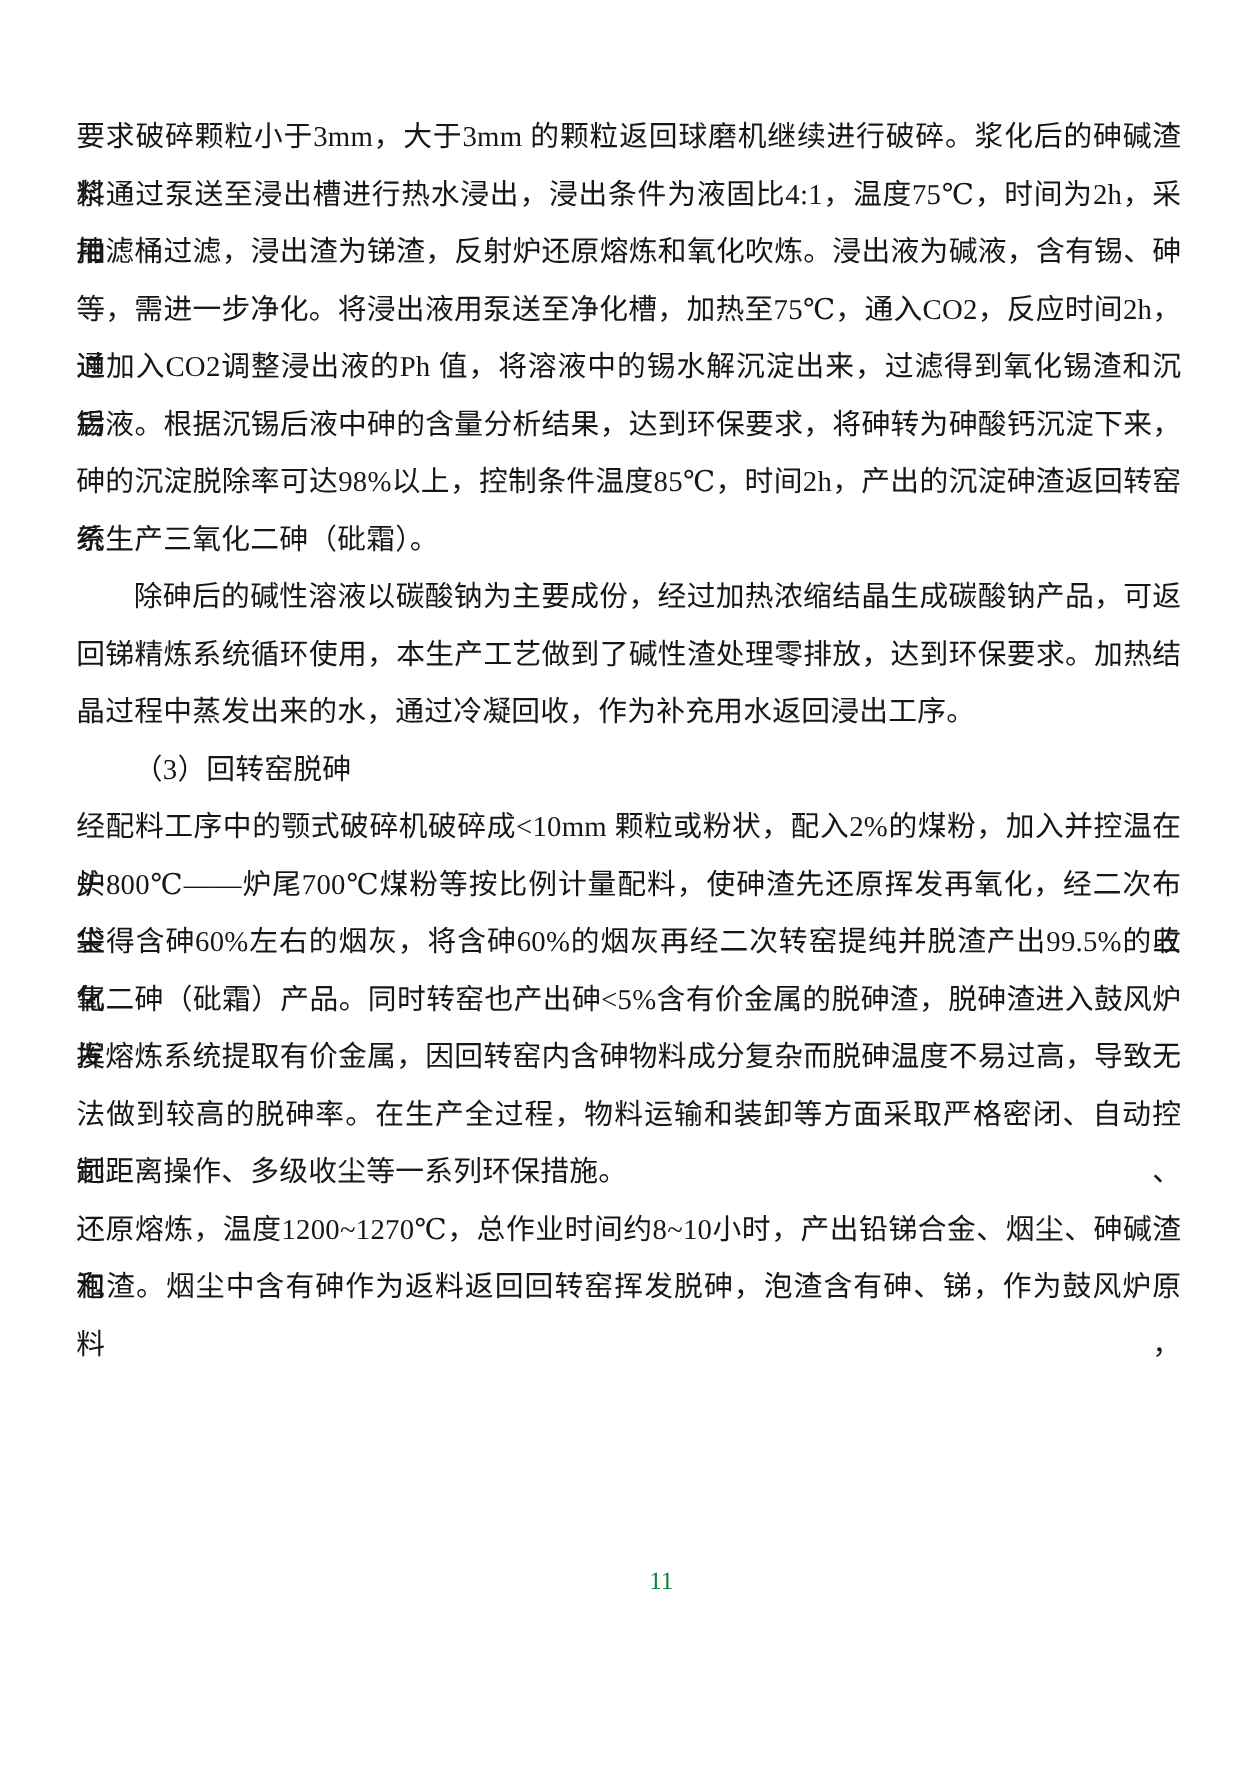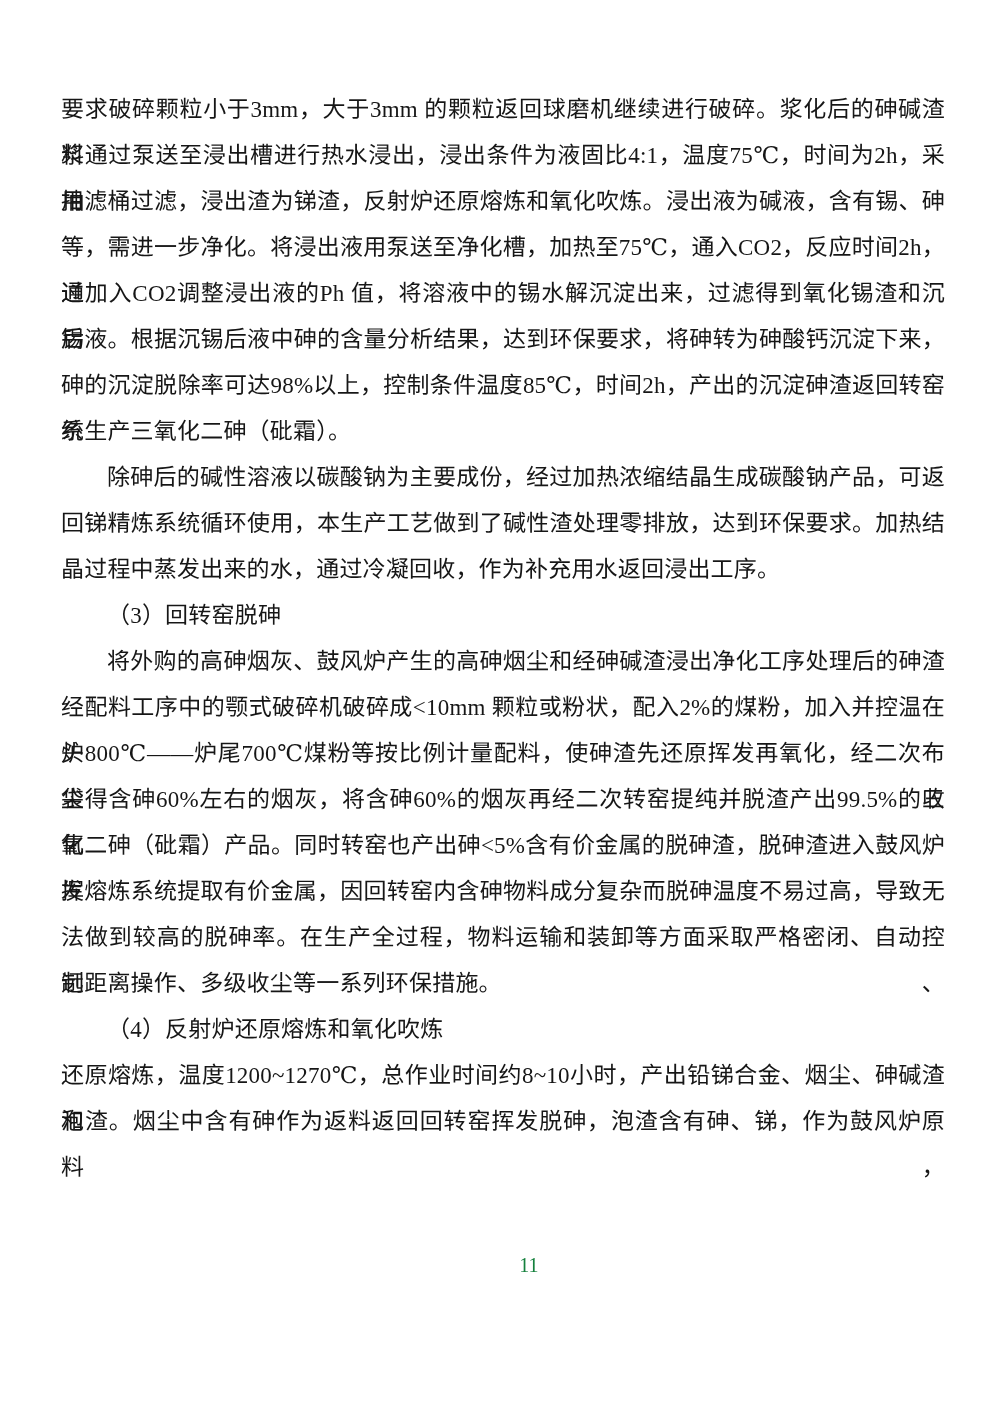--- a/index.html
+++ b/index.html
@@ -66,26 +66,24 @@
     <div class="line fill">抽滤桶过滤，浸出渣为锑渣，反射炉还原熔炼和氧化吹炼。浸出液为碱液，含有锡、砷</div>
     <div class="line fill">等，需进一步净化。将浸出液用泵送至净化槽，加热至75℃，通入CO2，反应时间2h，通</div>
     <div class="line fill">过加入CO2调整浸出液的Ph 值，将溶液中的锡水解沉淀出来，过滤得到氧化锡渣和沉锡</div>
     <div class="line fill">后液。根据沉锡后液中砷的含量分析结果，达到环保要求，将砷转为砷酸钙沉淀下来，</div>
     <div class="line fill">砷的沉淀脱除率可达98%以上，控制条件温度85℃，时间2h，产出的沉淀砷渣返回转窑系</div>
     <div class="line short">统生产三氧化二砷（砒霜）。</div>
     <div class="line fill indent">除砷后的碱性溶液以碳酸钠为主要成份，经过加热浓缩结晶生成碳酸钠产品，可返</div>
     <div class="line fill">回锑精炼系统循环使用，本生产工艺做到了碱性渣处理零排放，达到环保要求。加热结</div>
     <div class="line short">晶过程中蒸发出来的水，通过冷凝回收，作为补充用水返回浸出工序。</div>
     <div class="line short indent">（3）回转窑脱砷</div>
-    <div class="line fill indent">将外购的高砷烟灰、鼓风炉产生的高砷烟尘和经砷碱渣浸出净化工序处理后的砷渣</div>
     <div class="line fill">经配料工序中的颚式破碎机破碎成&lt;10mm 颗粒或粉状，配入2%的煤粉，加入并控温在炉</div>
     <div class="line fill">头800℃——炉尾700℃煤粉等按比例计量配料，使砷渣先还原挥发再氧化，经二次布袋收</div>
     <div class="line fill">尘得含砷60%左右的烟灰，将含砷60%的烟灰再经二次转窑提纯并脱渣产出99.5%的三氧</div>
     <div class="line fill">化二砷（砒霜）产品。同时转窑也产出砷&lt;5%含有价金属的脱砷渣，脱砷渣进入鼓风炉挥</div>
     <div class="line fill">发熔炼系统提取有价金属，因回转窑内含砷物料成分复杂而脱砷温度不易过高，导致无</div>
     <div class="line fill">法做到较高的脱砷率。在生产全过程，物料运输和装卸等方面采取严格密闭、自动控制、</div>
     <div class="line short">远距离操作、多级收尘等一系列环保措施。</div>
-    <div class="line short indent">（4）反射炉还原熔炼和氧化吹炼</div>
     <div class="line fill">还原熔炼，温度1200~1270℃，总作业时间约8~10小时，产出铅锑合金、烟尘、砷碱渣和</div>
     <div class="line fill">泡渣。烟尘中含有砷作为返料返回回转窑挥发脱砷，泡渣含有砷、锑，作为鼓风炉原料，</div>
   </div>
   <div class="page-number">11</div>
 </div>
 
 </body></html>

